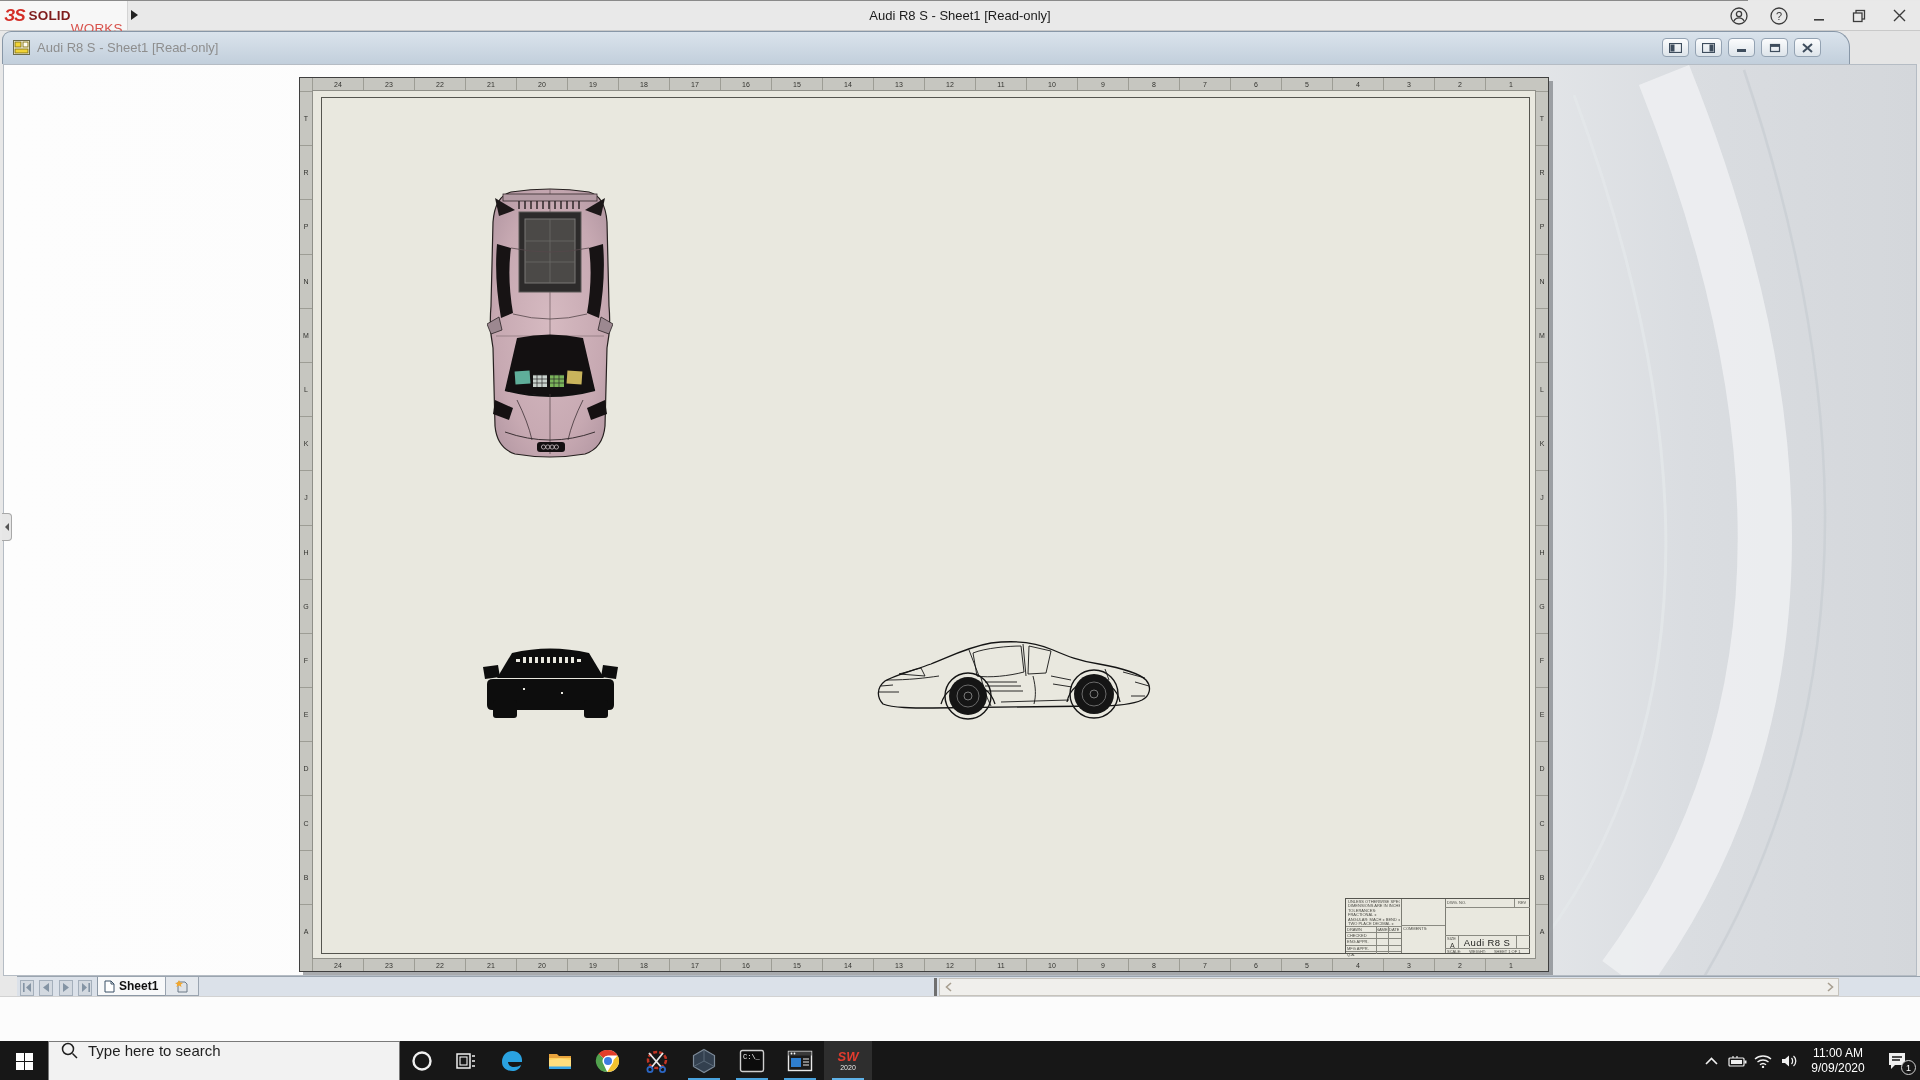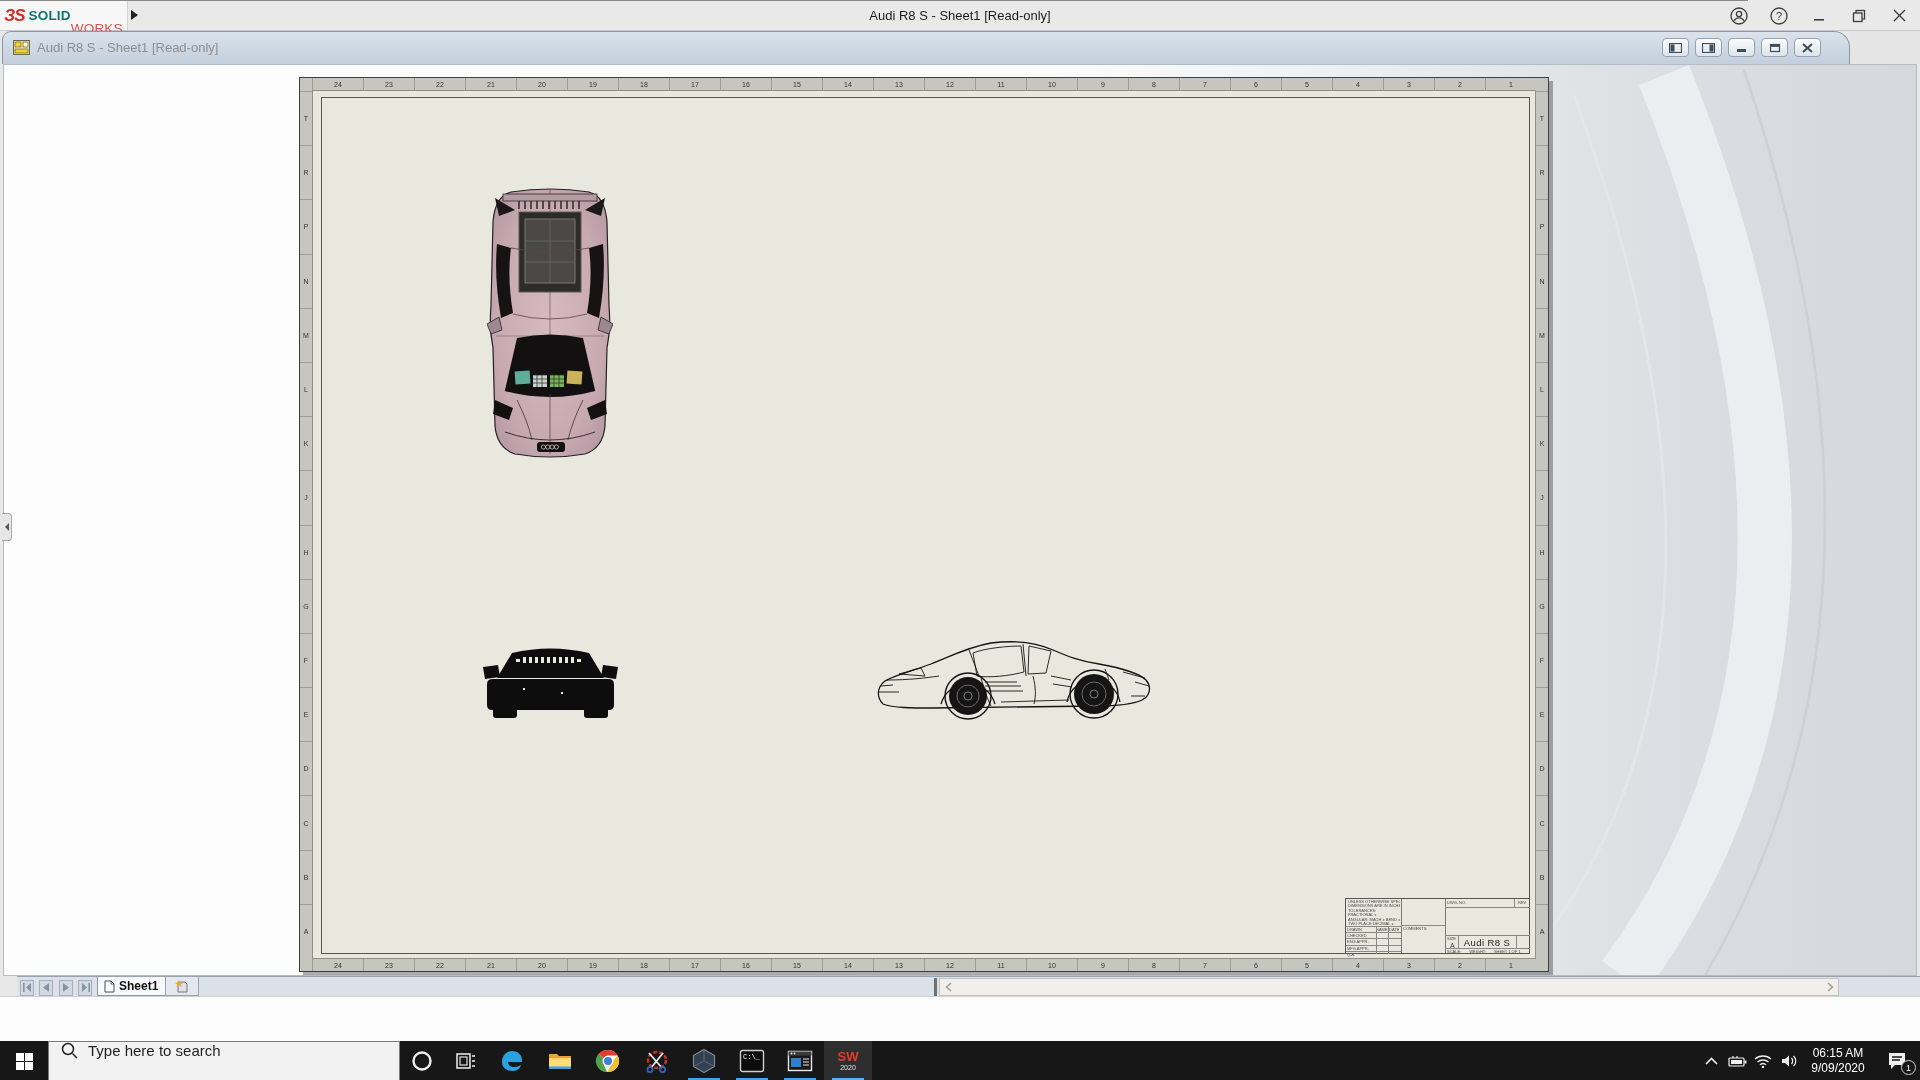--- a/index.html
+++ b/index.html
@@ -5,21 +5,21 @@
   * { margin:0; padding:0; box-sizing:border-box; }
   html,body { width:1920px; height:1080px; overflow:hidden; }
   body { font-family:"Liberation Sans", sans-serif; background:#e8e8e8; }
   .abs { position:absolute; }
   #screen { position:relative; width:1748px; height:1080px; background:#e8e8e8; border-top:1px solid #8a8a8a; }
 
   
   #titlebar { left:0; top:0; width:1920px; height:30px; background:#e9e9e9; border-bottom:1px solid #c9c9c9; }
   #logo-box { left:0; top:0; width:128px; height:29px; background:#f7f7f7; border-right:1px solid #d4d4d4; display:flex; align-items:center; justify-content:center; }
   .logo-mark { color:#d42e27; font-weight:bold; font-style:italic; font-size:17px; letter-spacing:-1px; margin-right:4px; }
-  .logo-solid { color:#0f766e; font-weight:bold; font-size:13.5px; letter-spacing:0.2px; }
+  .logo-solid { color:#7f1d1d; font-weight:bold; font-size:13.5px; letter-spacing:0.2px; }
   .logo-works { color:#d8534d; font-weight:normal; font-size:13.5px; letter-spacing:0.2px;margin-top:26px; }
   #logo-flyout { left:131px; top:9px; width:0; height:0; border-left:7px solid #222; border-top:5px solid transparent; border-bottom:5px solid transparent; cursor:pointer; }
   #app-title { left:0; top:0; width:1920px; height:29px; display:flex; align-items:center; justify-content:center; font-size:13px; color:#1c1c1c; pointer-events:none; }
   #titlebar-actions { right:8px; top:0; height:29px; display:flex; align-items:center; gap:14px; }
   .tb-btn { width:26px; height:24px; display:flex; align-items:center; justify-content:center; color:#3c3c3c; cursor:pointer; }
 
   
   #docbar { left:2px; top:30px; width:1848px; height:33px; background:linear-gradient(#dae3ec,#c2cfdc); border:1px solid #8897a7; border-bottom:none; border-radius:9px 16px 0 0; }
   #docbar-right-bg { left:1850px; top:30px; width:70px; height:33px; background:#e5e5e5; }
   #doc-title { left:34px; top:8px; font-size:13px; color:#8e8e8e; }
@@ -73,21 +73,21 @@
   #search-box input::placeholder { color:#1f1f1f; opacity:1; }
   .tb-slot { width:48px; position:relative; display:flex; align-items:center; justify-content:center; cursor:pointer; }
   .tb-slot .ind { position:absolute; bottom:0; left:8px; width:32px; height:3px; background:#4aa3dd; }
   .tb-slot.active { background:rgba(255,255,255,0.10); }
   #tray { margin-left:auto; display:flex; align-items:center; }
   .tray-ico { width:26px; height:40px; display:flex; align-items:center; justify-content:center; cursor:pointer; }
   #clock { width:72px; text-align:center; color:#fff; font-size:12px; line-height:15px; cursor:pointer; padding:0 4px; }
   #action-center { position:relative; width:46px; height:40px; display:flex; align-items:center; justify-content:center; cursor:pointer; }
   #ac-badge { position:absolute; right:4px; bottom:6px; width:15px; height:15px; border-radius:50%; border:1px solid #cfcfcf; background:#171717; color:#fff; font-size:9px; display:flex; align-items:center; justify-content:center; }
   .swlogo { text-align:center; line-height:11px; }
-  .swlogo .sw { color:#e23b2e; font-weight:bold; font-size:13px; letter-spacing:0;margin-top:20px; }
+  .swlogo .sw { color:#e23b2e; font-weight:bold; font-style:italic; font-size:13px; letter-spacing:0;margin-top:20px; }
   .swlogo .yr { color:#e6e6e6; font-size:7px; display:block; }
 </style>
 </head>
 <body>
 
 <div id="screen">
 
   <div id="titlebar" class="abs">
     <div id="logo-box" class="abs">
       <span class="logo-mark">ЗS</span>
@@ -611,21 +611,21 @@
           </svg>
         </span>
       <span class="tray-ico">
           <svg width="17" height="14" viewBox="0 0 17 14">
             <path d="M1,5 L4,5 L8,1.5 L8,12.5 L4,9 L1,9 Z" fill="#f0f0f0"></path>
             <path d="M10.5,4 C12,5.5 12,8.5 10.5,10" fill="none" stroke="#f0f0f0" stroke-width="1.3"></path>
             <path d="M12.5,2 C15.5,4.5 15.5,9.5 12.5,12" fill="none" stroke="#f0f0f0" stroke-width="1.3"></path>
           </svg>
         </span>
       <div id="clock">
-        <div>06:15 AM</div>
+        <div>11:00 AM</div>
         <div>9/09/2020</div>
       </div>
       <div id="action-center">
         <svg width="20" height="18" viewBox="0 0 20 18">
             <path d="M2,1 L18,1 L18,13 L8,13 L4,17 L4,13 L2,13 Z" fill="#f0f0f0"></path>
             <path d="M5,5 L15,5 M5,8 L13,8" stroke="#171717" stroke-width="1.3"></path>
           </svg>
         <span id="ac-badge">1</span>
       </div>
     </div>

